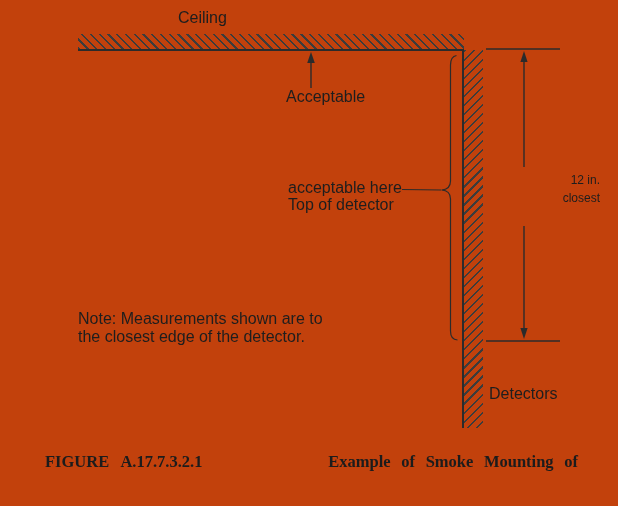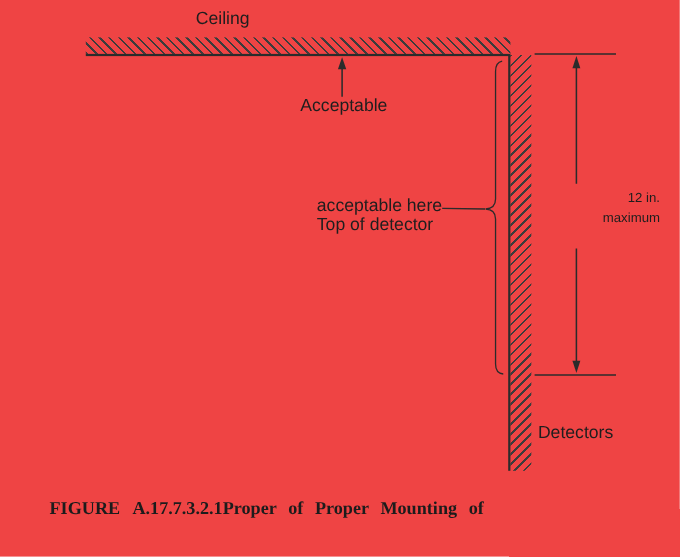--- a/index.html
+++ b/index.html
@@ -5,21 +5,21 @@
   html, body { margin: 0; padding: 0; }
   body {
     width: 618px; height: 506px;
     background: #fdfdfd;
     font-family: "Liberation Sans", sans-serif;
     overflow: hidden;
   }
   .canvas {
     position: relative;
     width: 618px; height: 506px;
-    background: #ef4444;
+    background: #c2410c;
   }
   .label {
     position: absolute;
     font-size: 16px;
     line-height: 17px;
     color: #1e1e1e;
     white-space: nowrap;
   }
   
   .hatch-ceiling {
@@ -61,21 +61,21 @@
     left: 45px; top: 452px;
     width: 533px;
     font-family: "Liberation Serif", serif;
     font-weight: bold;
     font-size: 16.5px;
     line-height: 19px;
     color: #1c1c1c;
   }
   .caption-line1 {
     display: flex;
-    justify-content: flex-start;
+    justify-content: space-between;
   }
   .caption-figno { word-spacing: 8px; white-space: nowrap; }
   .caption-title { word-spacing: 6.5px; white-space: nowrap; }
 </style>
 </head>
 <body>
 
 <div class="canvas">
 
   <div class="hatch-ceiling"></div>
@@ -101,35 +101,39 @@
     <g>
       <line x1="524" y1="61" x2="524" y2="167" stroke="#2b2b2b" stroke-width="1.4"></line>
       <line x1="524" y1="226" x2="524" y2="329" stroke="#2b2b2b" stroke-width="1.4"></line>
       <path d="M524,51 L520.4,62 L527.6,62 Z" fill="#2b2b2b"></path>
       <path d="M524,339 L520.4,328 L527.6,328 Z" fill="#2b2b2b"></path>
     </g>
   </svg>
 
   <div class="label" style="left:178px; top:9px;">Ceiling</div>
 
-  <div class="label" style="left:273px; top:88px;">Acceptable</div>
+  <div class="label" style="left:286px; top:88px;">Acceptable</div>
 
   <div class="label" style="left:288px; top:179px;">
     <div>acceptable here</div>
     <div>Top of detector</div>
   </div>
 
   <div class="dim-label">
     <div>12 in.</div>
-    <div>maximum</div>
+    <div>closest</div>
   </div>
 
+  <div class="note">
+    <div>Note: Measurements shown are to</div>
+    <div>the closest edge of the detector.</div>
+  </div>
 
   <div class="label" style="left:489px; top:385px;">Detectors</div>
 
   <div class="caption">
     <div class="caption-line1">
       <span class="caption-figno">FIGURE A.17.7.3.2.1</span>
-      <span class="caption-title">Proper of Proper Mounting of</span>
+      <span class="caption-title">Example of Smoke Mounting of</span>
     </div>
   </div>
 
 </div>
 
 </body></html>

